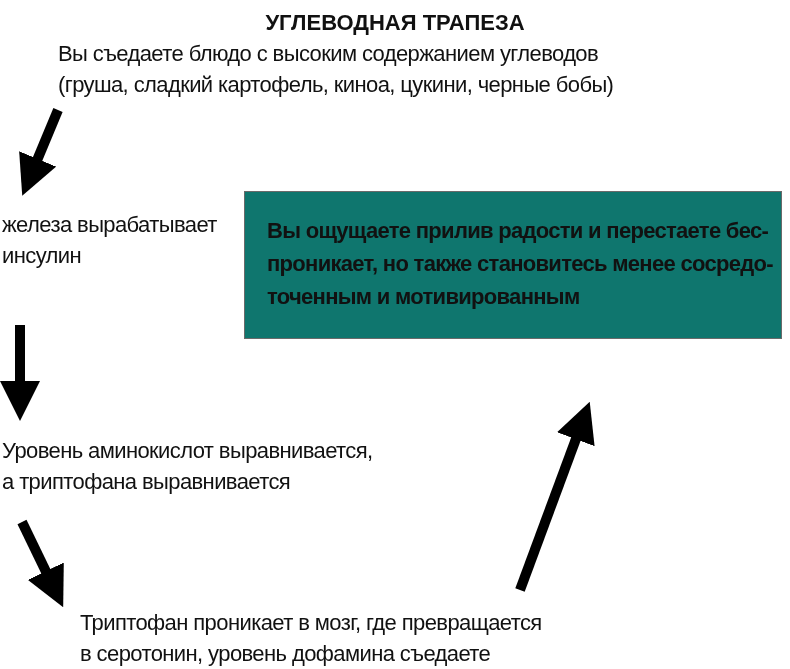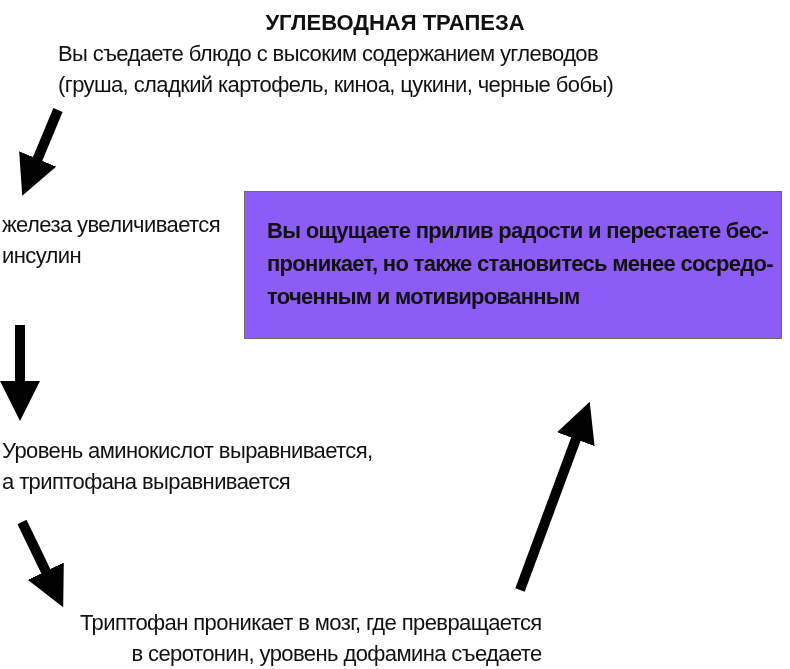--- a/index.html
+++ b/index.html
@@ -3,47 +3,47 @@
 <meta charset="utf-8">
 <style>
   html, body { margin:0; padding:0; background:#ffffff; }
   body { width:790px; height:669px; position:relative; overflow:hidden;
          font-family: "Liberation Sans", "DejaVu Sans", sans-serif; color:#111; }
   .txt { position:absolute; font-size:22px; line-height:31px; letter-spacing:-0.6px;
          transform-origin:left top; white-space:nowrap; }
   .title { position:absolute; left:0; width:790px; top:10px; text-align:center;
            font-size:22px; font-weight:bold; letter-spacing:0px; }
   .box { position:absolute; left:244px; top:191px; width:538px; height:148px;
-         background:#8b5cf6; border:1.5px solid #6a6a6a; box-sizing:border-box; }
+         background:#0f766e; border:1.5px solid #6a6a6a; box-sizing:border-box; }
   .box-text { position:absolute; left:22px; top:22px; font-size:22px; font-weight:bold;
               line-height:33px; letter-spacing:-0.7px; white-space:nowrap; }
   svg.arrows { position:absolute; left:0; top:0; }
   .line { display:block; }
 </style>
 </head>
 <body>
 
 <div class="title">УГЛЕВОДНАЯ ТРАПЕЗА</div>
 
 <div class="txt" style="left:58px; top:38px;">
   <span class="line">Вы съедаете блюдо с высоким содержанием углеводов</span>
   <span class="line">(груша, сладкий картофель, киноа, цукини, черные бобы)</span>
 </div>
 
 <div class="txt" style="left:2px; top:209px;">
-  <span class="line">железа увеличивается</span>
+  <span class="line">железа вырабатывает</span>
   <span class="line">инсулин</span>
 </div>
 
 <div class="txt" style="left:2px; top:435px;">
   <span class="line">Уровень аминокислот выравнивается,</span>
   <span class="line">а триптофана выравнивается</span>
 </div>
 
-<div class="txt" style="left:80px; top:607px;text-align:right;">
+<div class="txt" style="left:80px; top:607px;">
   <span class="line">Триптофан проникает в мозг, где превращается</span>
   <span class="line">в серотонин, уровень дофамина съедаете</span>
 </div>
 
 <div class="box">
   <div class="box-text">
     <span class="line">Вы ощущаете прилив радости и перестаете бес-</span>
     <span class="line">проникает, но также становитесь менее сосредо-</span>
     <span class="line">точенным и мотивированным</span>
   </div>

